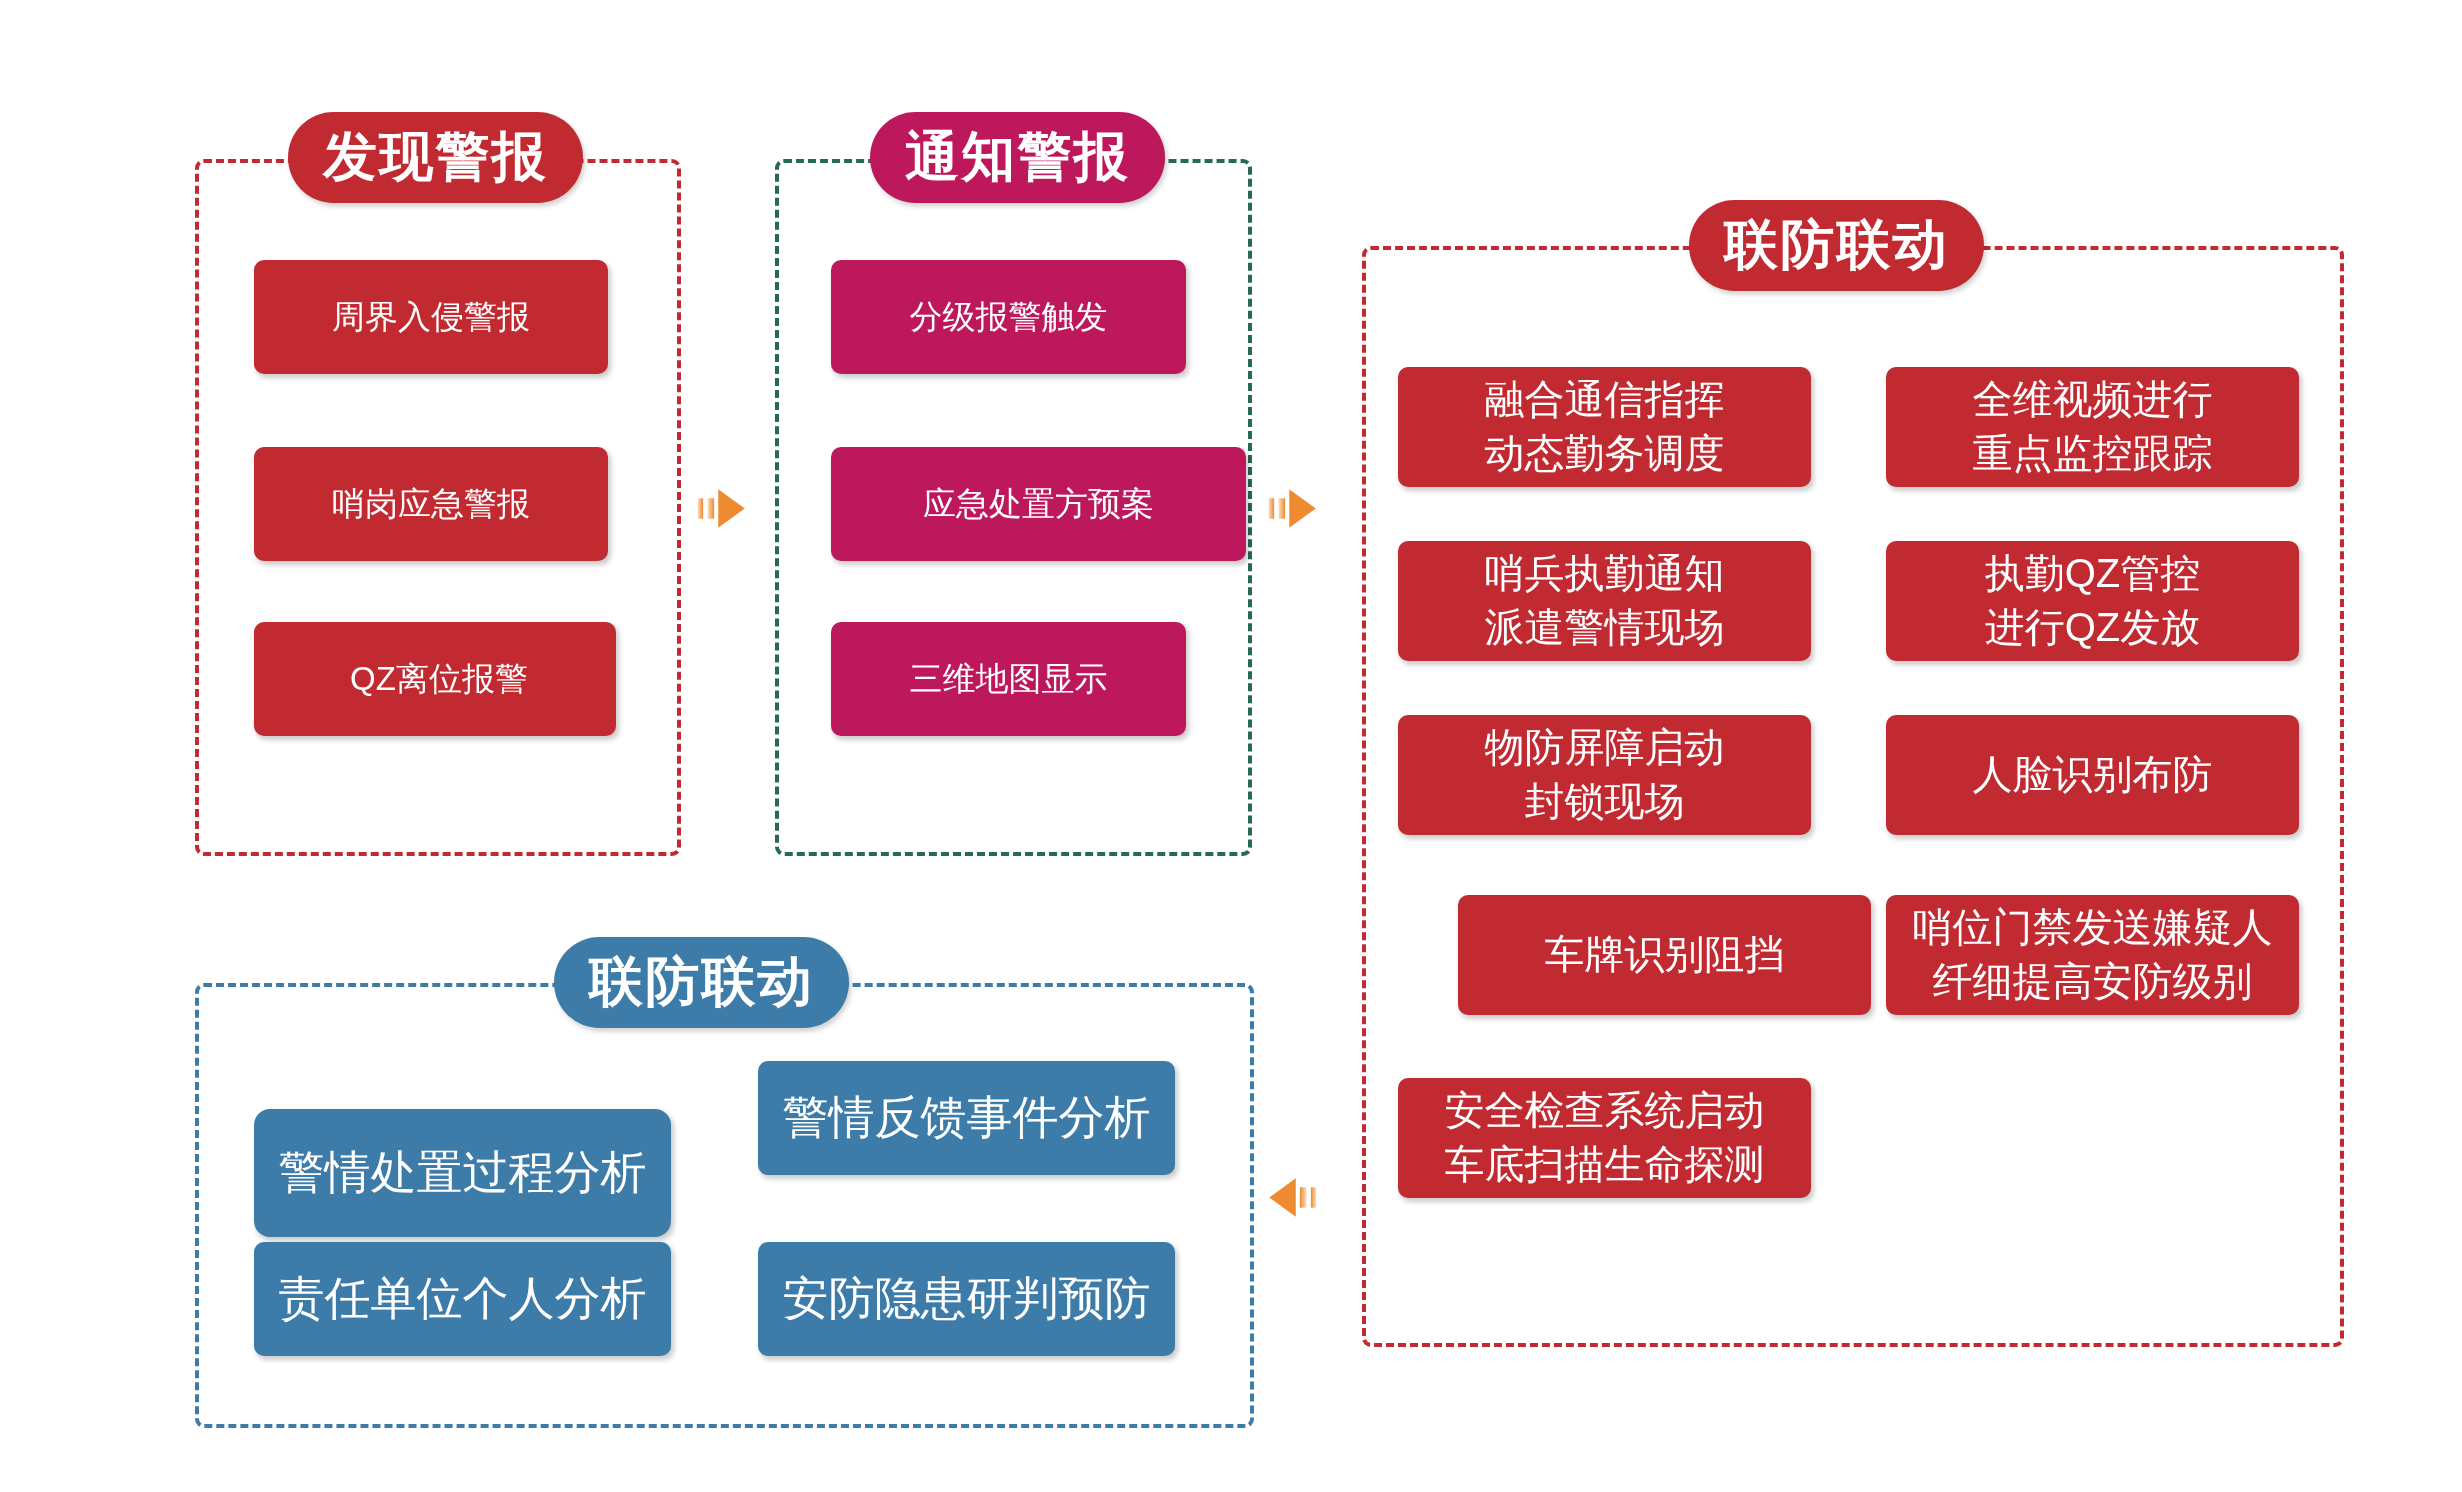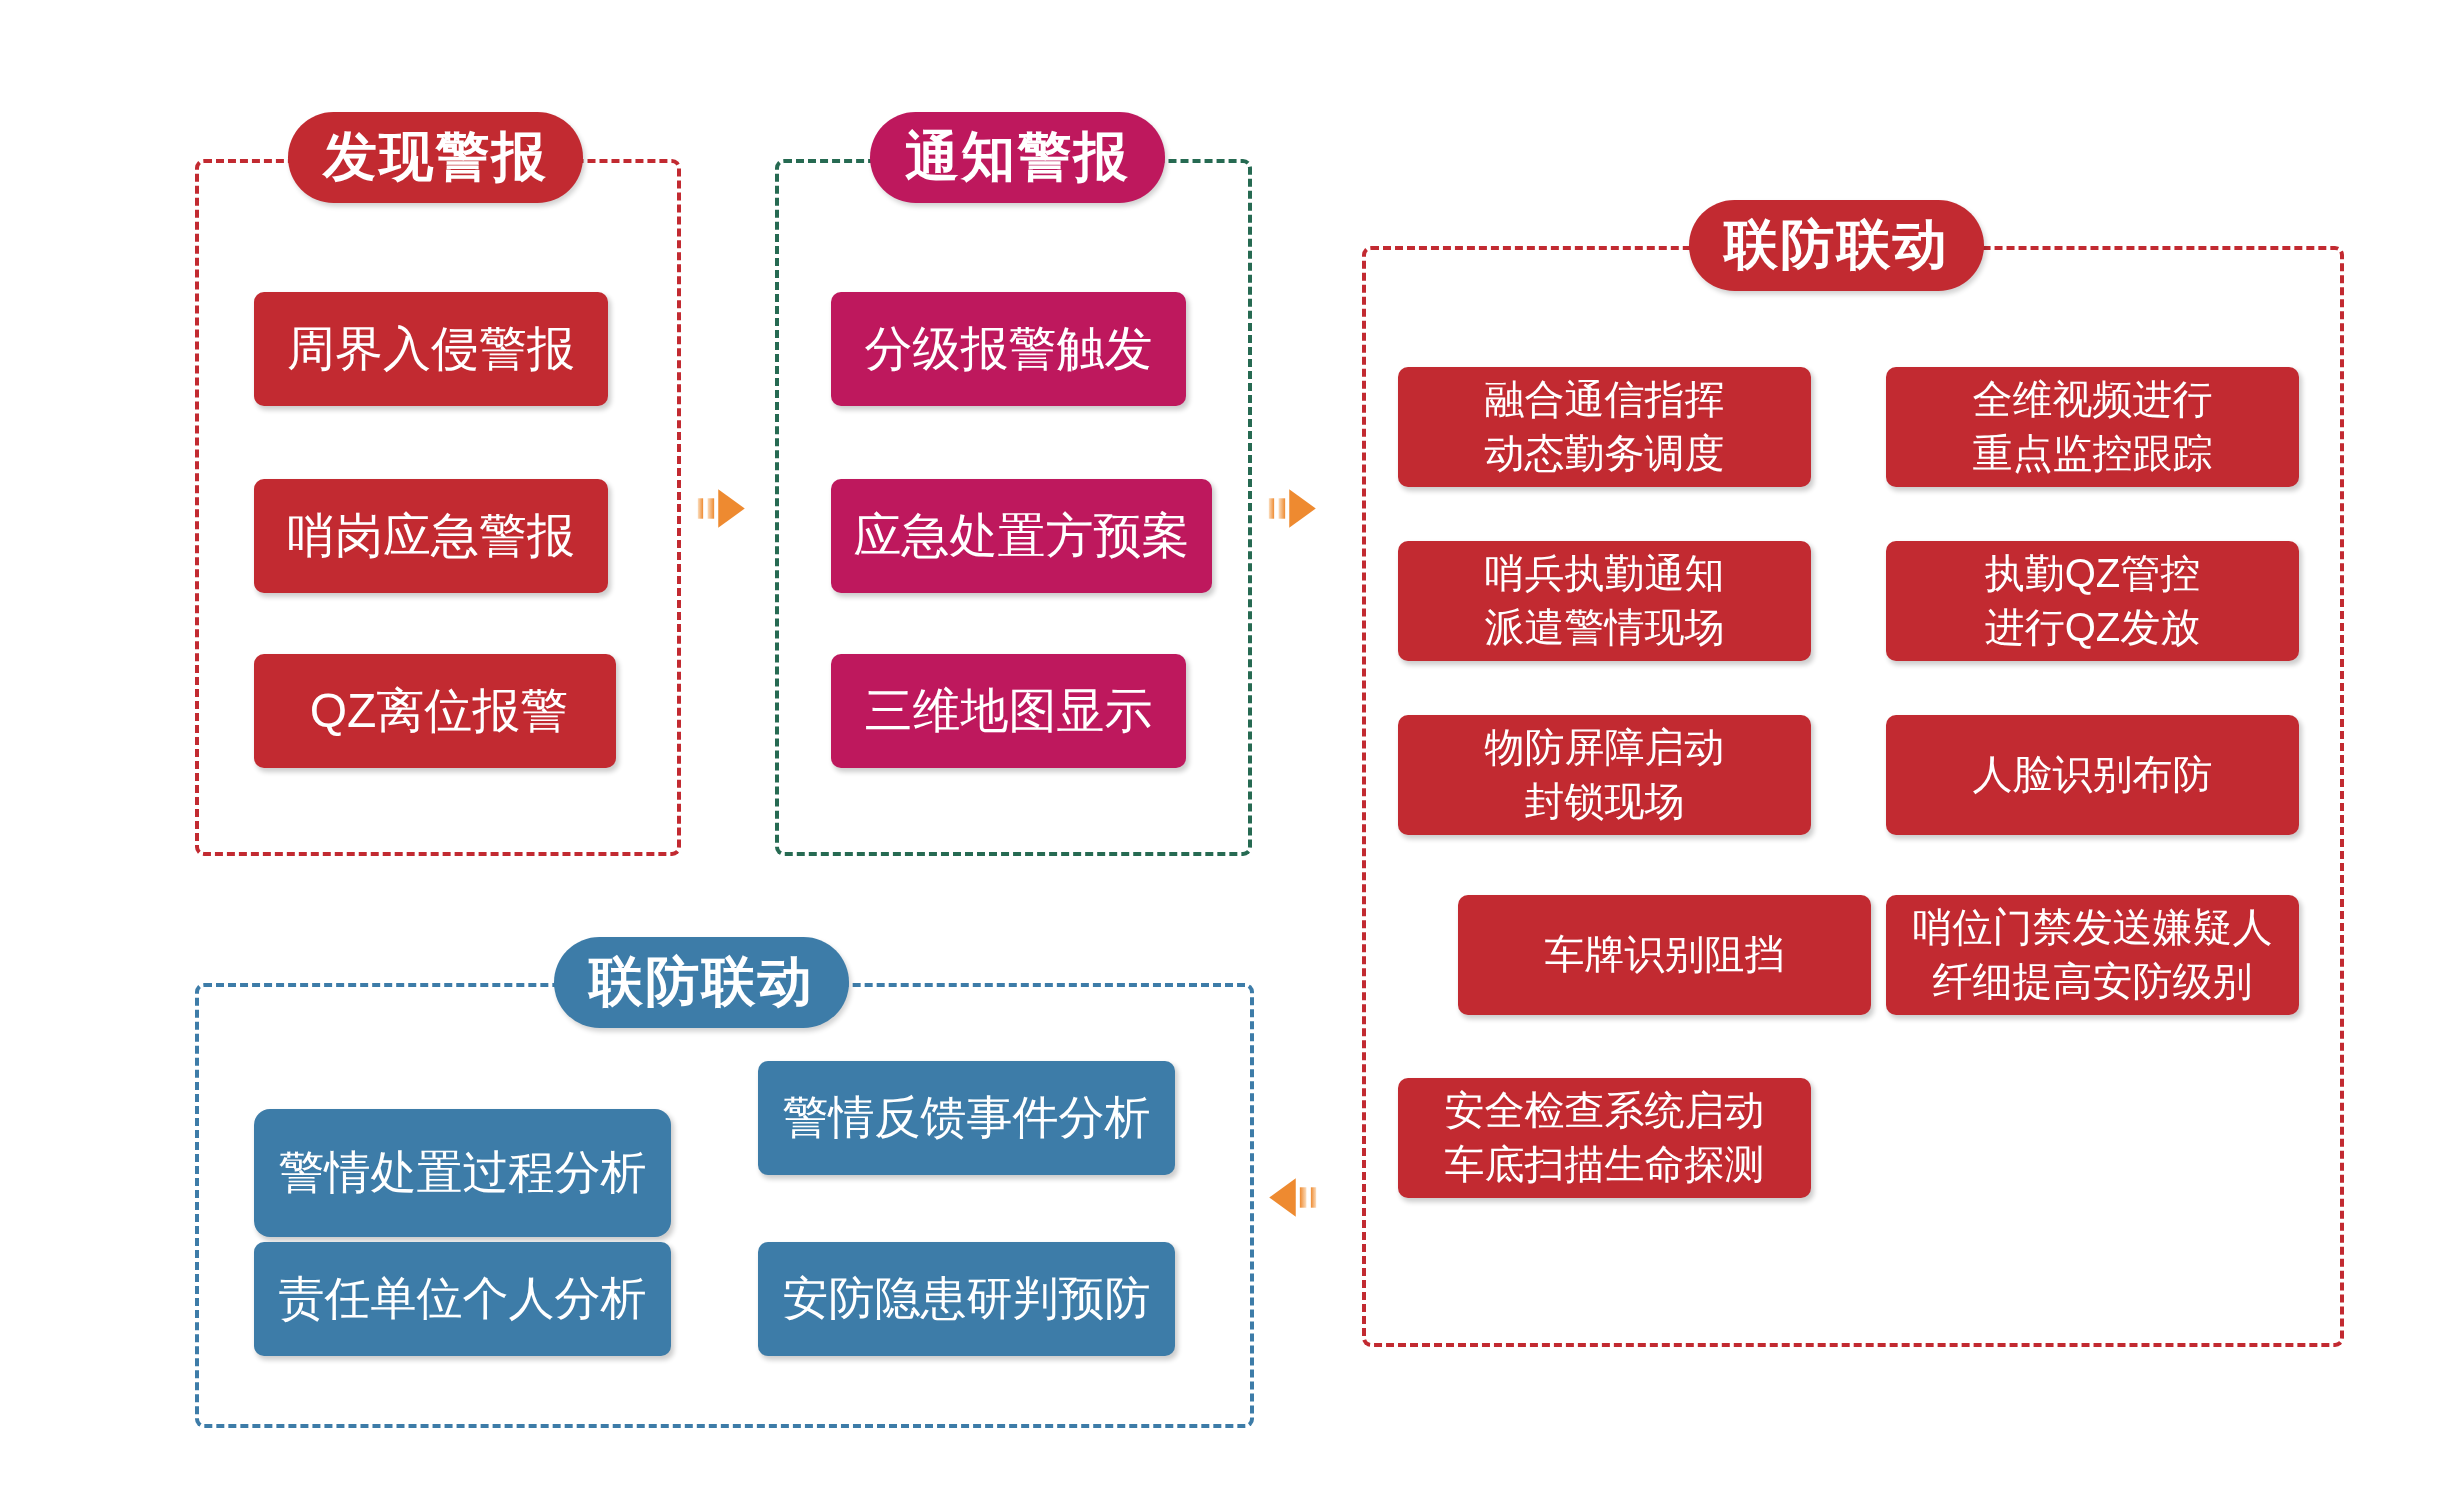--- a/index.html
+++ b/index.html
@@ -49,21 +49,21 @@
     border-radius: 10px;
     white-space: pre-line;
     line-height: 1.34;
     box-shadow: 2.8px 3.9px 5px rgba(0,0,0,0.20);
     z-index: 2;
   }
   .red-fill   { background: #C22A31; }
   .green-fill { background: #be185d; }
   .blue-fill  { background: #3D7CA8; }
 
-  .fs-main    { font-size: 48px; margin-top: 32px; }
+  .fs-main    { font-size: 33px; }
   .fs-linkage { font-size: 40px; }
   .fs-stats   { font-size: 46px; }
 
   .arrow {
     position: absolute;
     z-index: 2;
   }
   .arrow.left { transform: scaleX(-1); }
 </style>
 </head>
@@ -96,21 +96,21 @@
   </div>
   <div class="pill blue-fill" style="left:554px; top:937px; width:295px; height:91px;">
     <span>联防联动</span>
   </div>
 
   <div class="box red-fill fs-main" style="left:254px; top:260px; width:354px; height:114px;">周界入侵警报</div>
   <div class="box red-fill fs-main" style="left:254px; top:447px; width:354px; height:114px;">哨岗应急警报</div>
   <div class="box red-fill fs-main" style="left:254px; top:622px; width:354px; height:114px;padding-left:8px;">QZ离位报警</div>
 
   <div class="box green-fill fs-main" style="left:831px; top:260px; width:355px; height:114px;">分级报警触发</div>
-  <div class="box green-fill fs-main" style="left:831px; top:447px; width:381px; height:114px;font-family:Liberation Serif, serif;">应急处置方预案</div>
+  <div class="box green-fill fs-main" style="left:831px; top:447px; width:415px; height:114px;font-family:Liberation Serif, serif;">应急处置方预案</div>
   <div class="box green-fill fs-main" style="left:831px; top:622px; width:355px; height:114px;">三维地图显示</div>
 
   <div class="box red-fill fs-linkage" style="left:1398px; top:367px; width:413px; height:120px;">融合通信指挥
 动态勤务调度</div>
   <div class="box red-fill fs-linkage" style="left:1398px; top:541px; width:413px; height:120px;">哨兵执勤通知
 派遣警情现场</div>
   <div class="box red-fill fs-linkage" style="left:1398px; top:715px; width:413px; height:120px;">物防屏障启动
 封锁现场</div>
   <div class="box red-fill fs-linkage" style="left:1458px; top:895px; width:413px; height:120px;">车牌识别阻挡</div>
   <div class="box red-fill fs-linkage" style="left:1398px; top:1078px; width:413px; height:120px;">安全检查系统启动

